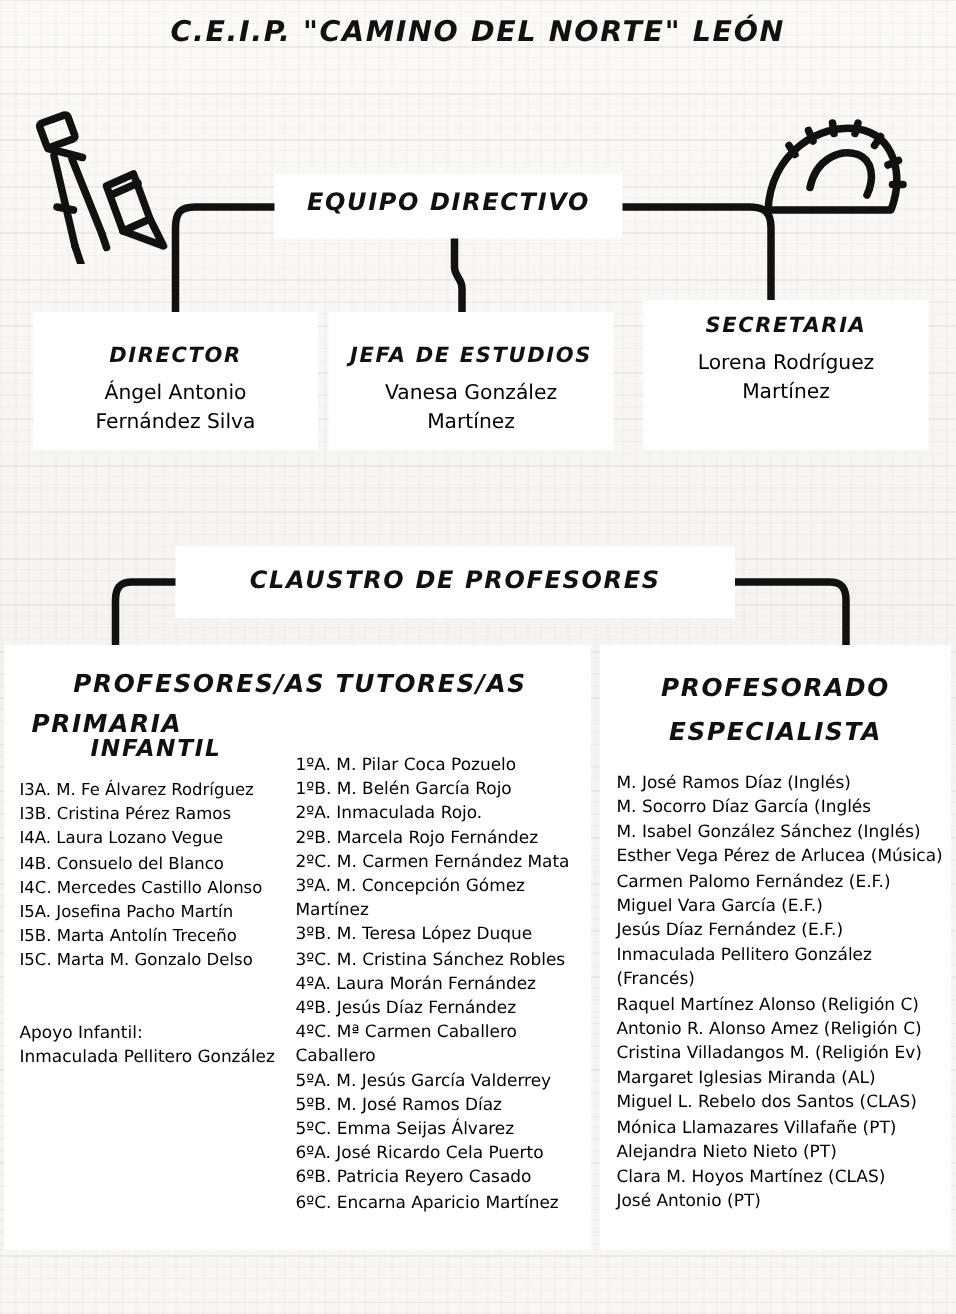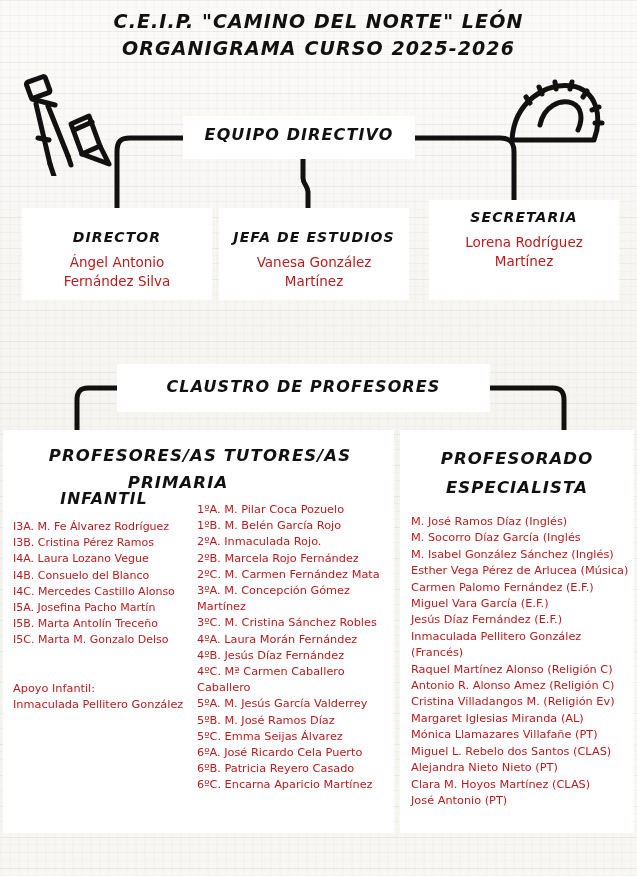--- a/index.html
+++ b/index.html
@@ -31,21 +31,21 @@
     font-family:"DejaVu Sans", sans-serif;
     font-weight:700;
     font-style:italic;
     letter-spacing:1.1px;
     color:#111;
     text-transform:uppercase;
   }
   .plain{
     font-family:"DejaVu Sans", sans-serif;
     font-weight:400;
-    color:#b91c1c;
+    color:#000000;
   }
 
   
   #doc-title{
     position:absolute;left:0;top:8px;width:637px;
     text-align:center;
     font-size:19px;
     line-height:27px;
   }
   #doc-title div{white-space:nowrap;}
@@ -91,21 +91,21 @@
     font-size:16px;
   }
 
   #panel-left{left:3px;top:430px;width:391px;height:403px;}
   #panel-right{left:400px;top:430px;width:234px;height:403px;}
 
   #hdr-tutores{
     position:absolute;left:18px;top:12px;width:358px;
     font-size:16.5px;line-height:27px;text-align:center;
   }
-  #hdr-tutores .l2{text-align:center;padding-right:44px;}
+  #hdr-tutores .l2{text-align:left;padding-right:44px;}
   #hdr-infantil{
     position:absolute;left:16px;top:60px;width:170px;
     font-size:15.5px;text-align:center;
   }
 
   #list-infantil{
     position:absolute;left:10px;top:89px;width:180px;
     font-size:11px;line-height:16.2px;
   }
   #apoyo-infantil{
@@ -132,21 +132,20 @@
   #deco-protractor{left:506px;top:78px;}
   #deco-brush{left:42px;top:726px;}
   #spark-1{left:150px;top:550px;}
   #spark-2{left:150px;top:658px;}
 </style>
 </head>
 <body>
 
 <div id="doc-title" class="hand">
   <div>C.E.I.P. "CAMINO DEL NORTE" LEÓN</div>
-  <div>ORGANIGRAMA CURSO 2025-2026</div>
 </div>
 
 <svg class="deco" id="deco-compass" width="104" height="104" viewBox="0 0 104 104">
   <g fill="none" stroke="#111" stroke-width="5" stroke-linecap="round" stroke-linejoin="round">
     <rect x="14" y="7" width="20" height="17" rx="2" transform="rotate(-20 24 15)"></rect>
     <path d="M18 27 L41 33"></path>
     <path d="M22 32 L36 92"></path>
     <path d="M34 34 L54 84"></path>
     <path d="M36 92 L40 104"></path>
     <path d="M54 84 L57 93"></path>
@@ -267,20 +266,21 @@
   </div>
 
   <div id="list-primaria" class="plain">
       <div>1ºA. M. Pilar Coca Pozuelo</div>
       <div>1ºB. M. Belén García Rojo</div>
       <div>2ºA. Inmaculada Rojo.</div>
       <div>2ºB. Marcela Rojo Fernández</div>
       <div>2ºC. M. Carmen Fernández Mata</div>
       <div>3ºA. M. Concepción Gómez</div>
       <div>Martínez</div>
+      <div>3ºB. M. Teresa López Duque</div>
       <div>3ºC. M. Cristina Sánchez Robles</div>
       <div>4ºA. Laura Morán Fernández</div>
       <div>4ºB. Jesús Díaz Fernández</div>
       <div>4ºC. Mª Carmen Caballero Caballero</div>
       <div>5ºA. M. Jesús García Valderrey</div>
       <div>5ºB. M. José Ramos Díaz</div>
       <div>5ºC. Emma Seijas Álvarez</div>
       <div>6ºA. José Ricardo Cela Puerto</div>
       <div>6ºB. Patricia Reyero Casado</div>
       <div>6ºC. Encarna Aparicio Martínez</div>
@@ -298,19 +298,19 @@
       <div>M. Isabel González Sánchez (Inglés)</div>
       <div>Esther Vega Pérez de Arlucea (Música)</div>
       <div>Carmen Palomo Fernández (E.F.)</div>
       <div>Miguel Vara García (E.F.)</div>
       <div>Jesús Díaz Fernández (E.F.)</div>
       <div>Inmaculada Pellitero González (Francés)</div>
       <div>Raquel Martínez Alonso (Religión C)</div>
       <div>Antonio R. Alonso Amez (Religión C)</div>
       <div>Cristina Villadangos M. (Religión Ev)</div>
       <div>Margaret Iglesias Miranda (AL)</div>
+      <div>Miguel L. Rebelo dos Santos (CLAS)</div>
       <div>Mónica Llamazares Villafañe (PT)</div>
-      <div>Miguel L. Rebelo dos Santos (CLAS)</div>
       <div>Alejandra Nieto Nieto (PT)</div>
       <div>Clara M. Hoyos Martínez (CLAS)</div>
       <div>José Antonio (PT)</div>
     </div>
 </div>
 
 </body></html>

